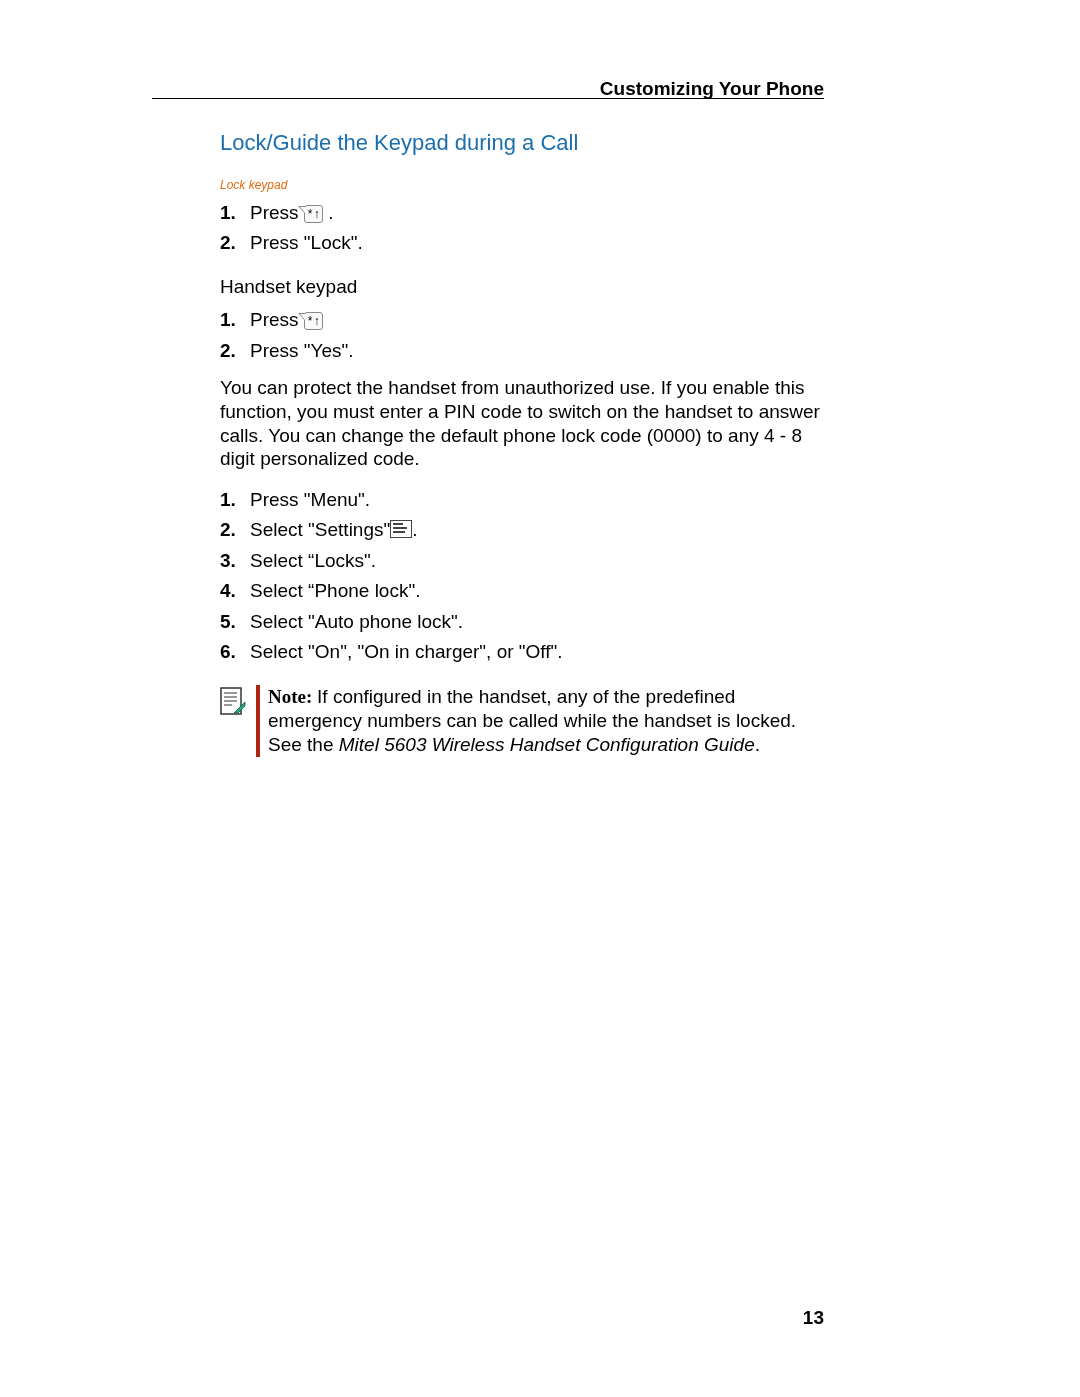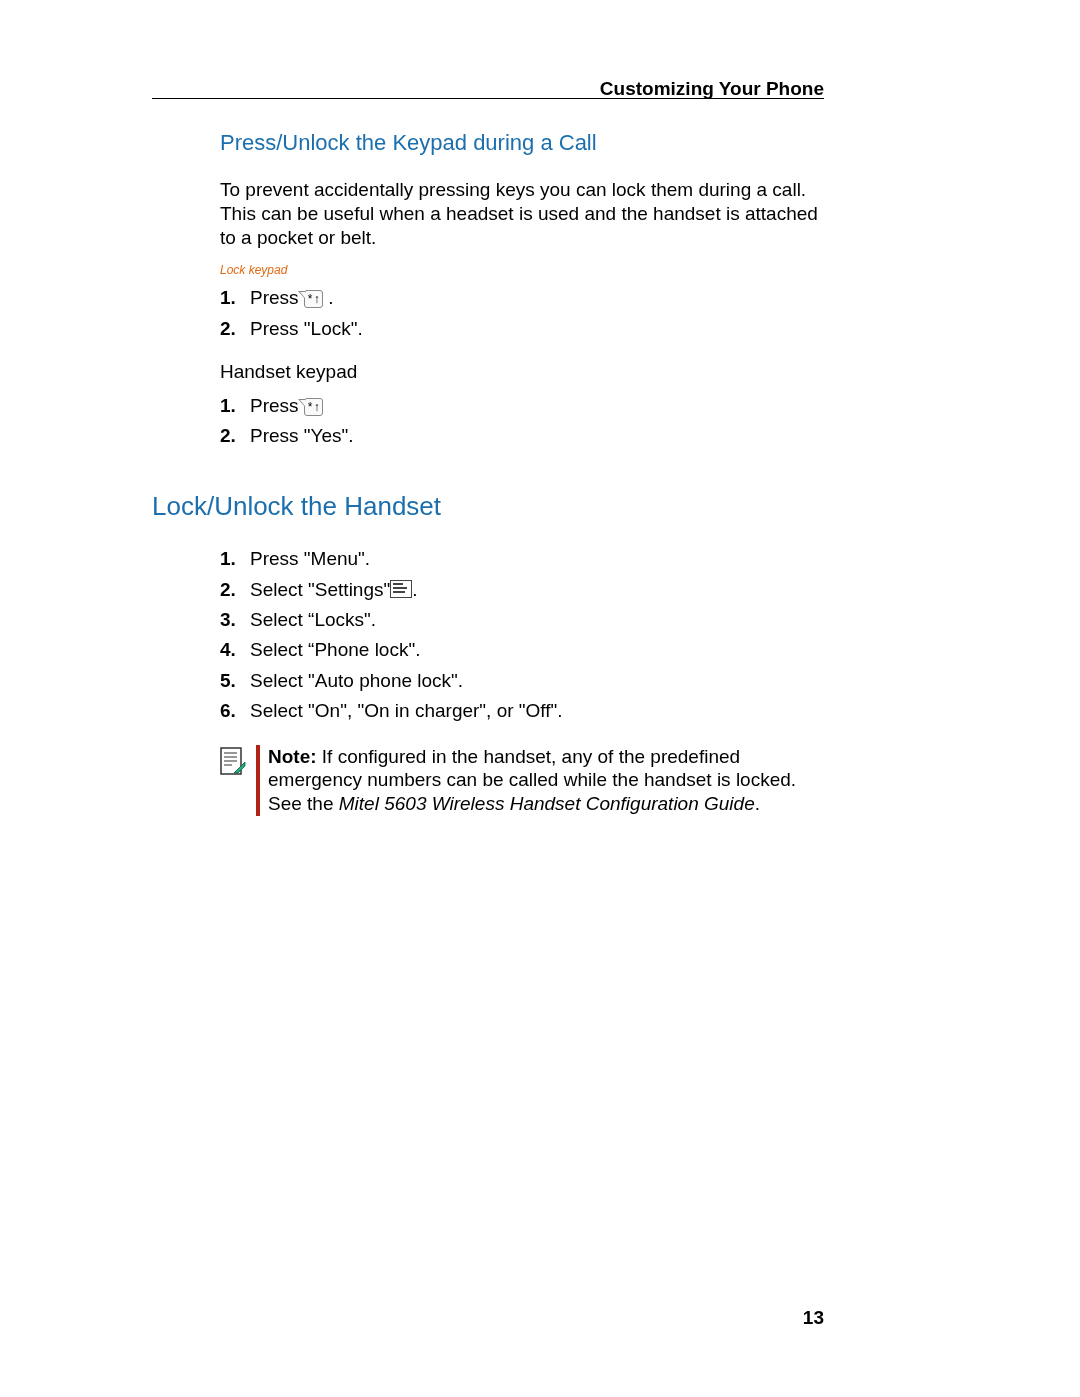--- a/index.html
+++ b/index.html
@@ -149,21 +149,21 @@
   .note-bar {
     flex: 0 0 4px;
     align-self: stretch;
     background: #b02418;
     margin: 0 8px 0 0;
   }
   .note-text {
     font-size: 19px;
     line-height: 1.25;
   }
-  .note-text .bold { font-weight: bold; }
+  .note-text .bold { font-weight: bold; font-family: Liberation Serif, serif; }
   .note-text .ital { font-style: italic; }
   .note-svg { width: 26px; height: 30px; }
   .page-number {
     position: absolute;
     bottom: 68px;
     right: 152px;
     font-weight: bold;
     font-size: 19px;
     margin-left: 11px;
   }
@@ -171,23 +171,22 @@
 </head>
 <body>
 
 <div class="page">
 
   <div class="running-head">Customizing Your Phone</div>
   <div class="hr-top"></div>
 
   <div class="content">
 
-    <h2 class="h2">Press/Unlock the Keypad during a Call</h2>
-
-    <p class="para">To prevent accidentally pressing keys you can lock them during a call. This can be useful when a headset is used and the handset is attached to a pocket or belt.</p>
+    <h2 class="h2">Lock/Guide the Keypad during a Call</h2>
+
 
     <h3 class="h3">Lock keypad</h3>
 
     <ol class="steps">
       <li>
         <span class="num">1.</span>
         <span>Press  </span>
         <span class="key-icon"><span class="key-star">*&nbsp;↑</span></span>
         <span> .</span>
       </li>
@@ -205,22 +204,22 @@
         <span>Press  </span>
         <span class="key-icon"><span class="key-star">*&nbsp;↑</span></span>
         <span></span>
       </li>
       <li>
         <span class="num">2.</span>
         <span>Press "Yes".</span>
       </li>
     </ol>
 
-    <h2 class="h2-major">Lock/Unlock the Handset</h2>
-
+
+    <p class="para">You can protect the handset from unauthorized use. If you enable this function, you must enter a PIN code to switch on the handset to answer calls. You can change the default phone lock code (0000) to any 4 - 8 digit personalized code.</p>
 
     <ol class="steps">
       <li>
         <span class="num">1.</span>
         <span>Press "Menu".</span>
       </li>
       <li>
         <span class="num">2.</span>
         <span>Select "Settings"</span><span class="settings-icon"><span class="bar3"></span></span><span>.</span>
       </li>

